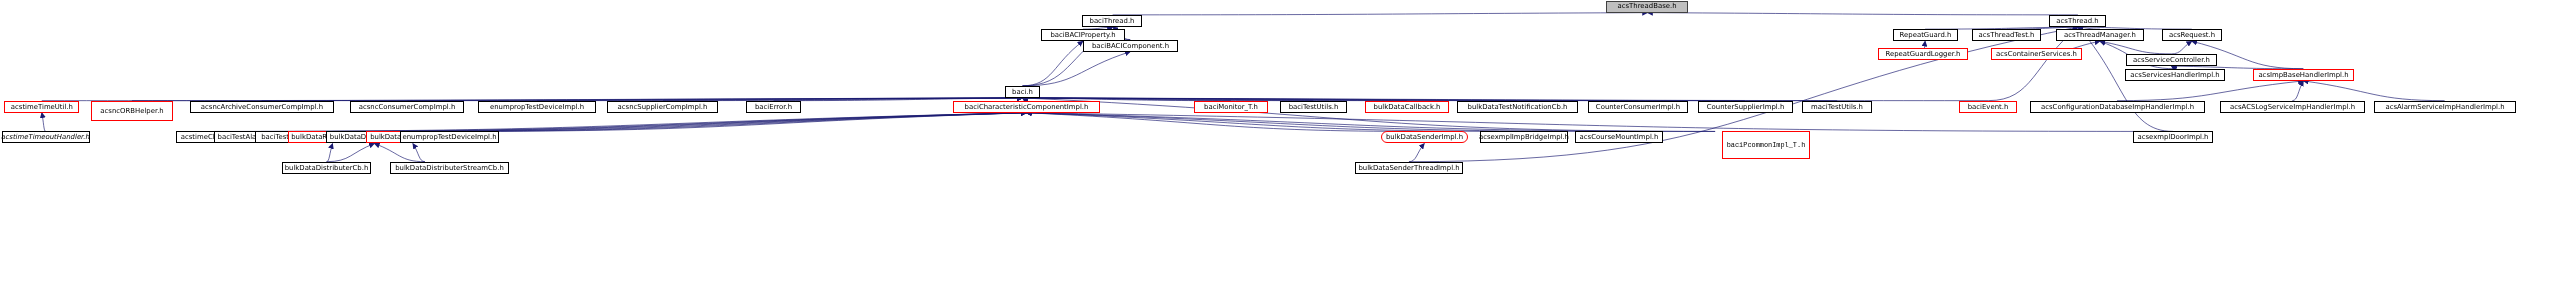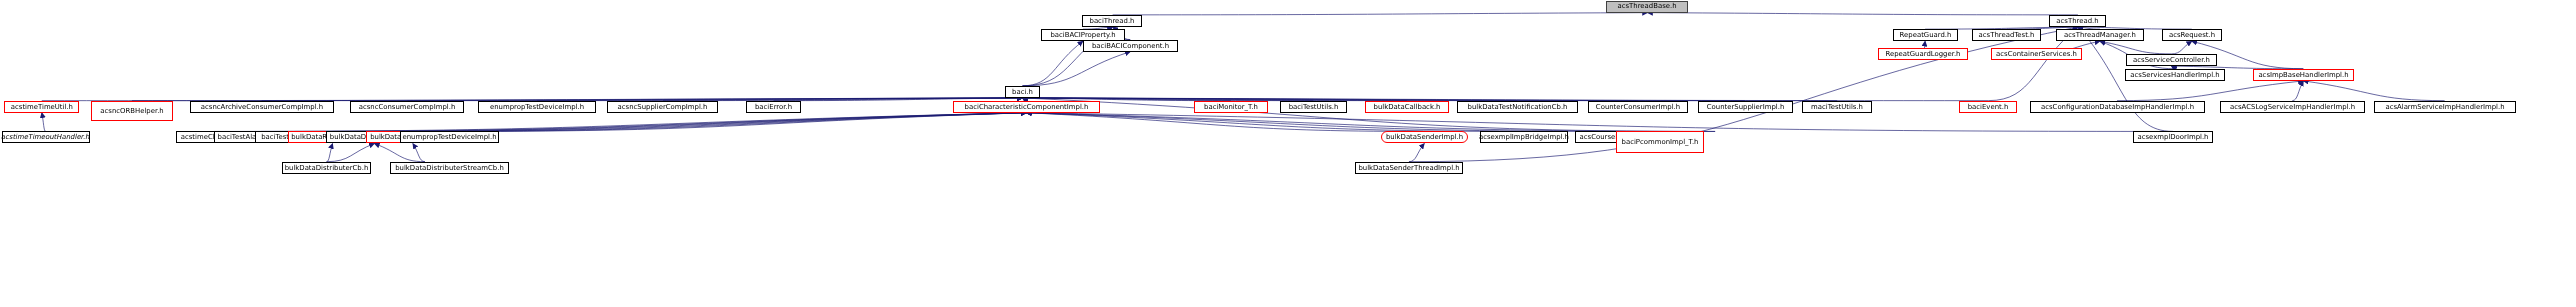--- a/index.html
+++ b/index.html
@@ -215,21 +215,21 @@
       </div>
       <div class="node red" style="left: 1381px; top: 131px; width: 87px; height: 12px; border-radius: 6px;">
         <span>bulkDataSenderImpl.h</span>
       </div>
       <div class="node" style="left: 1480px; top: 131px; width: 88px; height: 12px;">
         <span>acsexmplImpBridgeImpl.h</span>
       </div>
       <div class="node" style="left: 1575px; top: 131px; width: 88px; height: 12px;">
         <span>acsCourseMountImpl.h</span>
       </div>
-      <div class="node red" style="left: 1616px; top: 131px; width: 88px; height: 22px;">
+      <div class="node red" style="left: 1722px; top: 131px; width: 88px; height: 28px; font-family: Liberation Mono, monospace;">
         <span>baciPcommonImpl_T.h</span>
       </div>
       <div class="node" style="left: 2133px; top: 131px; width: 80px; height: 12px;">
         <span>acsexmplDoorImpl.h</span>
       </div>
       <div class="node" style="left: 282px; top: 162px; width: 89px; height: 12px;">
         <span>bulkDataDistributerCb.h</span>
       </div>
       <div class="node" style="left: 366px; top: 162px; width: 119px; height: 12px; margin-left: 24px;">
         <span>bulkDataDistributerStreamCb.h</span>

